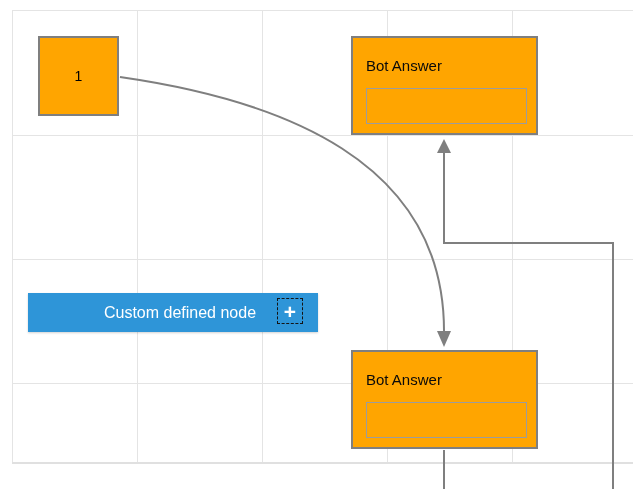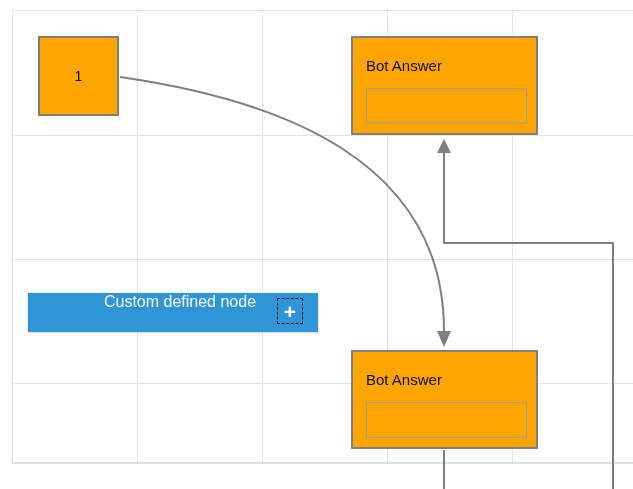--- a/index.html
+++ b/index.html
@@ -68,20 +68,21 @@
     background: #FFA500;
   }
   .node-custom {
     left: 28px;
     top: 293px;
     width: 290px;
     height: 39px;
     background: #2E95D8;
     box-shadow: 0 1px 2px rgba(0,0,0,0.18);
     display: flex;
+    align-items: center;
   }
   .node-custom .custom-label {
     flex: 1;
     text-align: center;
     color: #ffffff;
     font-size: 16px;
     padding-left: 14px;
     white-space: nowrap;
   }
   .plus-button {

